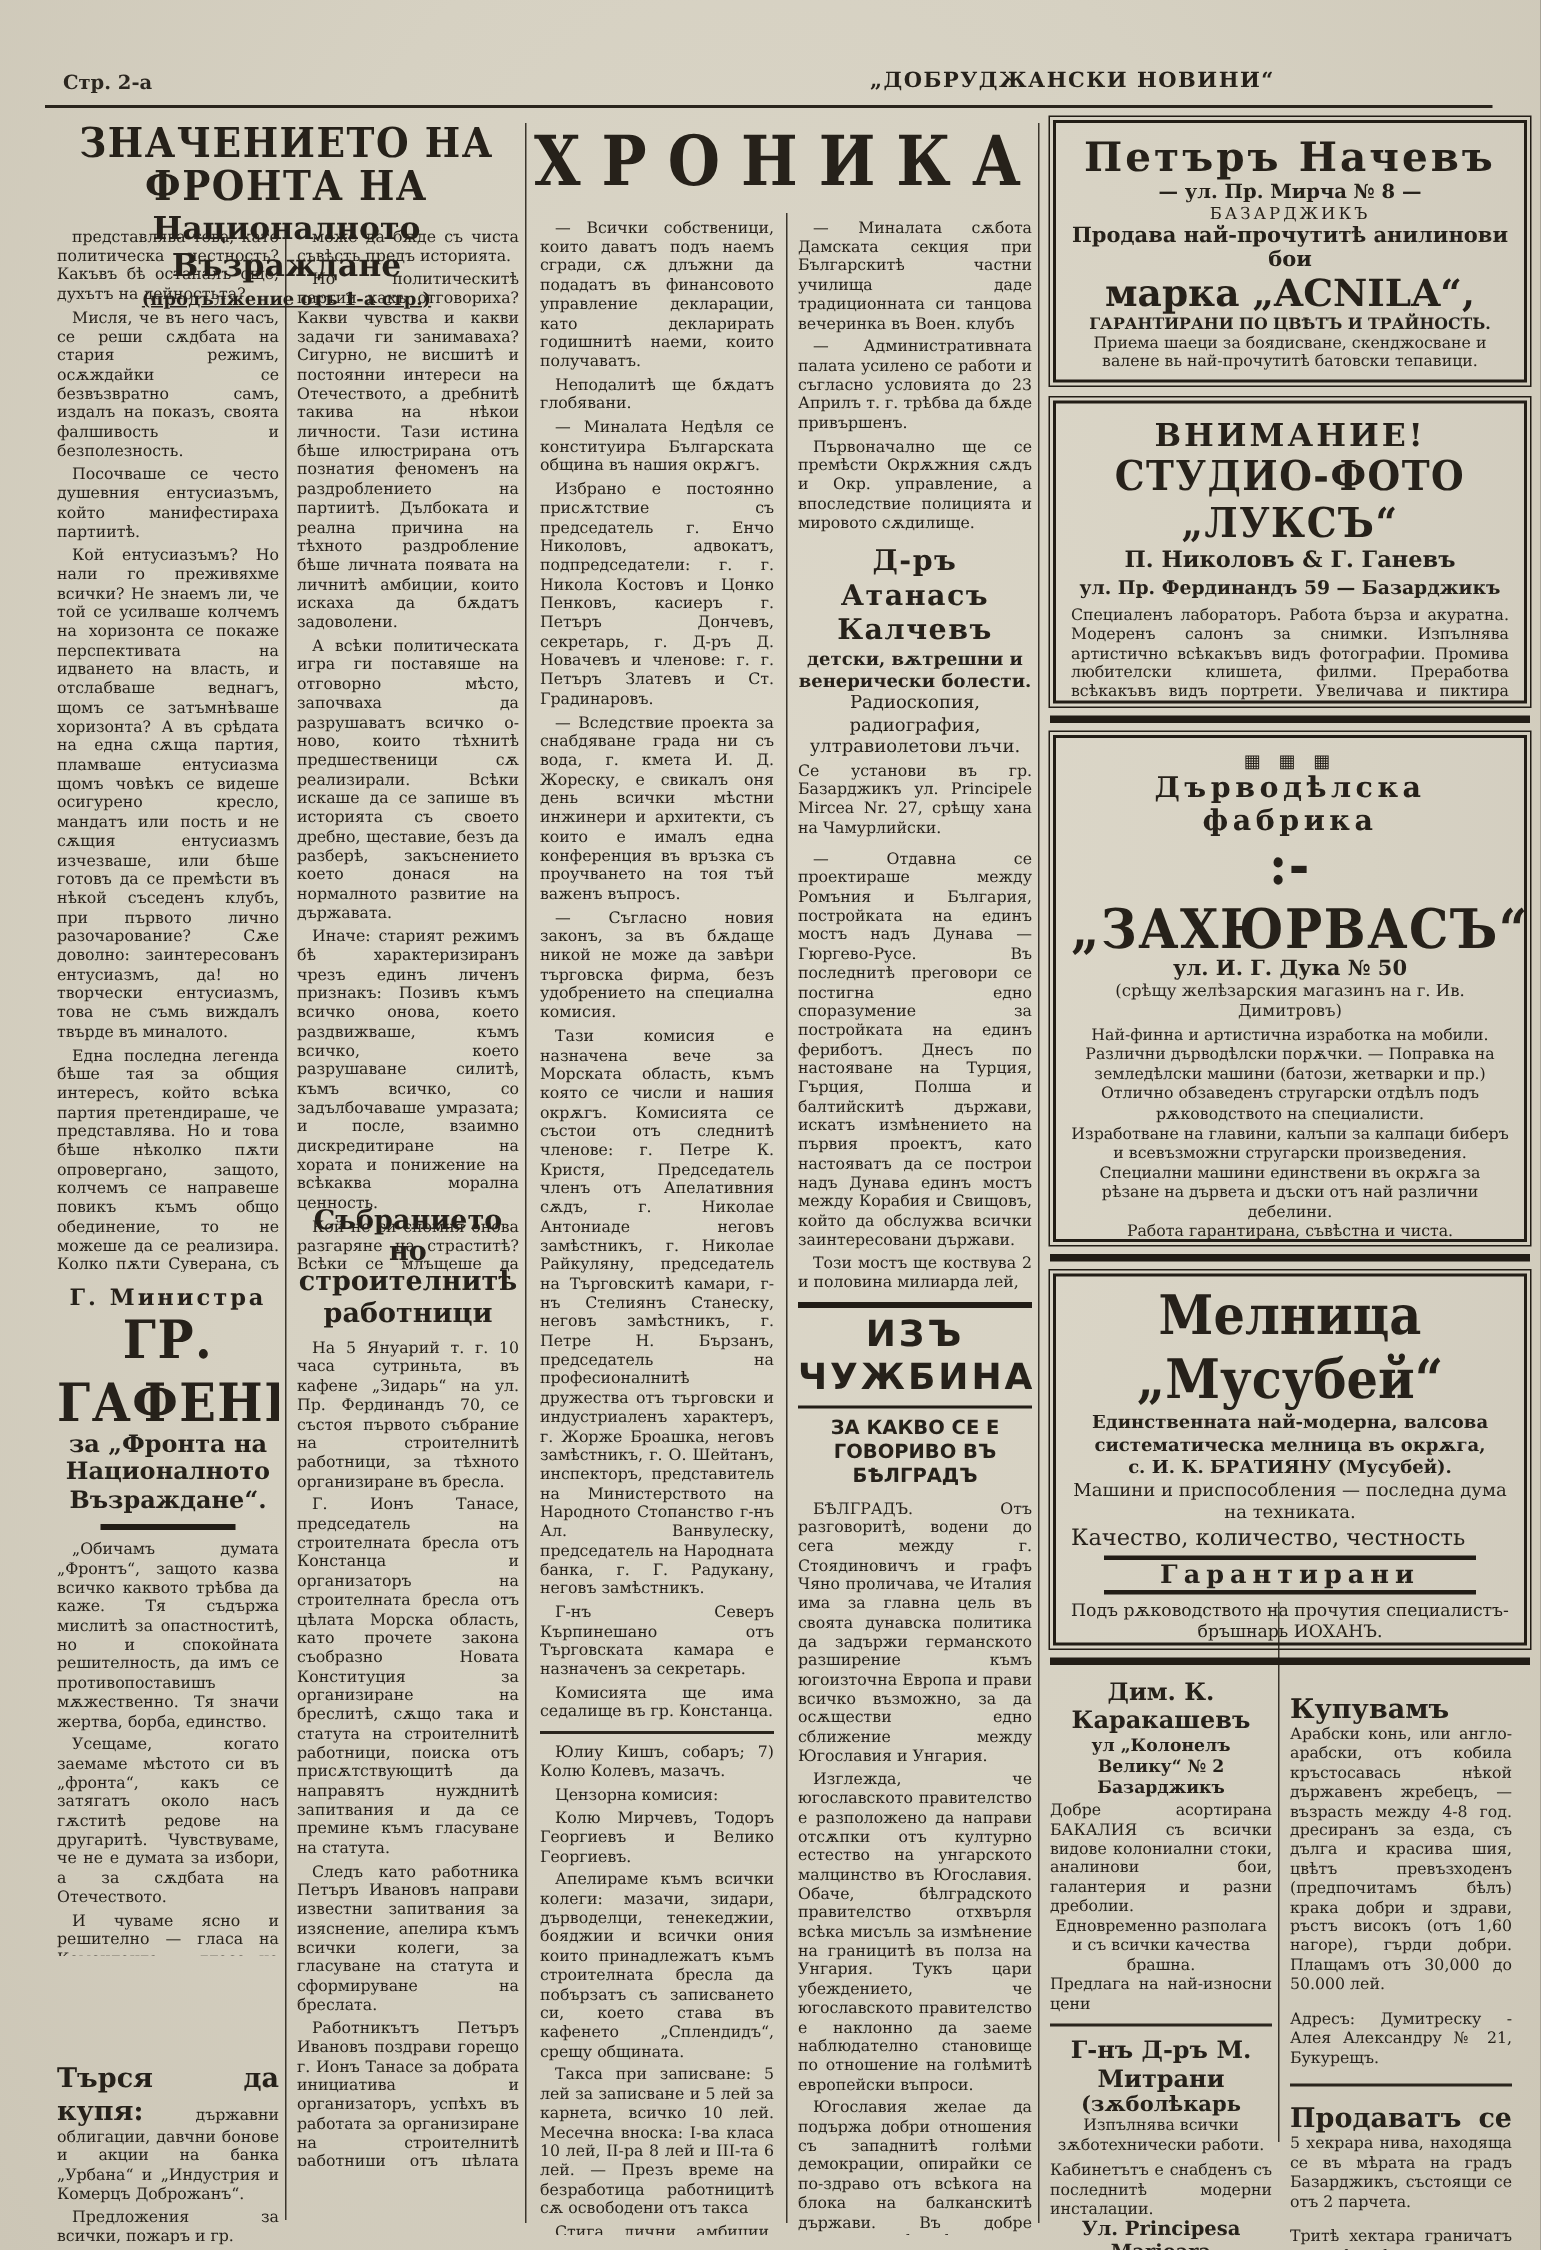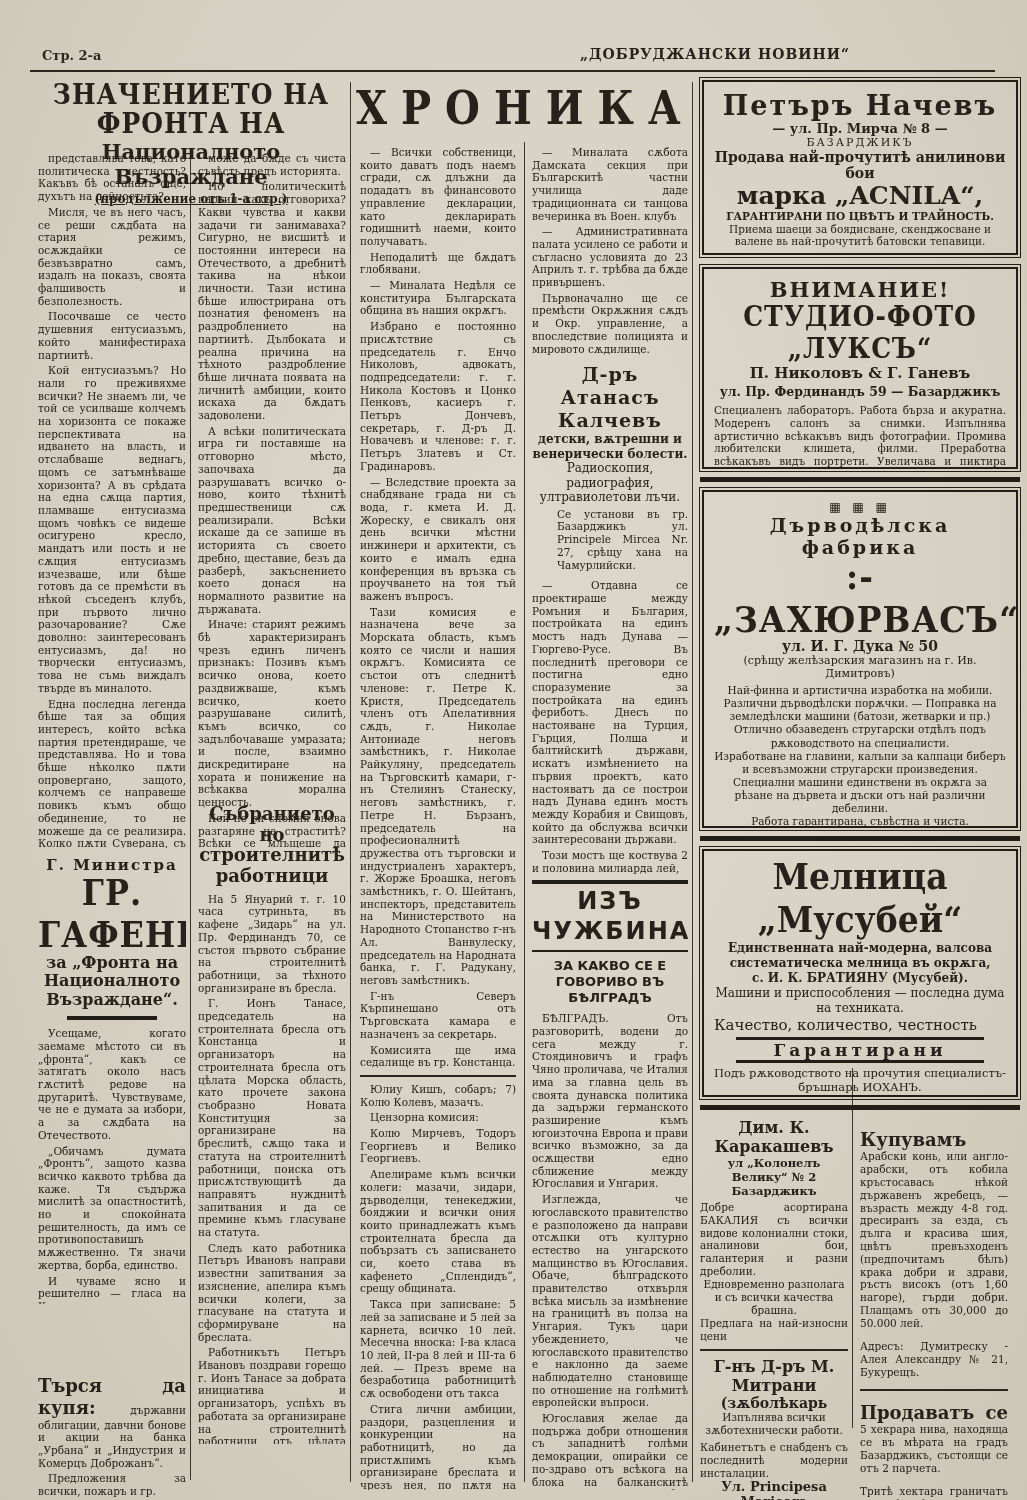--- a/index.html
+++ b/index.html
@@ -111,22 +111,22 @@
       <p>Иначе: старият режимъ бѣ характеризиранъ чрезъ единъ личенъ признакъ: Позивъ къмъ всичко онова, което раздвижваше, къмъ всичко, което разрушаване силитѣ, къмъ всичко, со задълбочаваше умразата; и после, взаимно дискредитиране на хората и понижение на всѣкаква морална ценность.</p>
       <p>Кой не си спомня онова разгаряне на страститѣ? Всѣки се млъщеше да унищожи конкурента си. Не сѫществуваше уважението къмъ бащата, несъществуваше братска обичь. Семействата се нахвърляха сѫ садизъмъ, едни противъ други. Животътъ въ село бѣ единъ истински адъ. И това се наричаше политика.</p>
     </div>
 
   <div class="abs" style="left:38px;top:856px;width:148px;height:448px;overflow:hidden;">
     <div class="kicker">Г. Министра</div>
     <div class="gaf-title">ГР. ГАФЕНКУ</div>
     <div class="gaf-sub">за „Фронта на Националното Възраждане“.</div>
     <div class="gaf-rule"></div>
     <div class="body-txt">
+        <p>„Обичамъ думата „Фронтъ“, защото казва всичко каквото трѣбва да каже. Тя съдържа мислитѣ за опастноститѣ, но и спокойната решителность, да имъ се противопоставишъ мѫжественно. Тя значи жертва, борба, единство.</p>
         <p>Усещаме, когато заемаме мѣстото си въ „фронта“, какъ се затягатъ около насъ гѫститѣ редове на другаритѣ. Чувствуваме, че не е думата за избори, а за сѫдбата на Отечеството.</p>
-        <p>„Обичамъ думата „Фронтъ“, защото казва всичко каквото трѣбва да каже. Тя съдържа мислитѣ за опастноститѣ, но и спокойната решителность, да имъ се противопоставишъ мѫжественно. Тя значи жертва, борба, единство.</p>
         <p>И чуваме ясно и решително — гласа на Коменданта — гласа на Оногово, Комуто е предопредѣлено, на тежки испитания, да бѫде една жива връзка между Ромънитѣ, заявичавайки чрезъ самата Си сѫщность и чрезъ мѫдритѣ Си заповеди, продължението и единството на народа: ГЛАСА НА КРАЛЯ“.</p>
       </div>
   </div>
 
   <div class="abs body-txt" style="left:38px;top:1331px;width:148px;height:180px;margin-top:44px;">
     <p class="noind"><span class="lead-big">Търся да купя:</span> <span>държавни облигации, давчни бонове и акции на банка „Урбана“ и „Индустрия и Комерцъ Доброжанъ“.</span></p>
     <p>Предложения за всички, пожаръ и гр.</p>
     <p class="centerb">Г. АТАНАСОВЪ</p>
     <p class="centerb" style="font-weight:normal;">Осигурително д-во „Nationala“</p>
     <p class="centerb" style="font-weight:normal;">Базарджикъ</p>
@@ -147,20 +147,21 @@
     <div class="hronika-title">ХРОНИКА</div>
   </div>
 
   <div class="abs body-txt" style="left:360px;top:146px;width:156px;height:1344px;">
     <div>
         <p class="item-dash">— Всички собственици, които даватъ подъ наемъ сгради, сѫ длъжни да подадатъ въ финансовото управление декларации, като декларирать годишнитѣ наеми, които получаватъ.</p>
         <p class="item-dash">Неподалитѣ ще бѫдатъ глобявани.</p>
         <p class="item-dash">— Миналата Недѣля се конституира Българската община въ нашия окрѫгъ.</p>
         <p class="item-dash">Избрано е постоянно присѫтствие съ председатель г. Енчо Николовъ, адвокатъ, подпредседатели: г. г. Никола Костовъ и Цонко Пенковъ, касиеръ г. Петъръ Дончевъ, секретарь, г. Д-ръ Д. Новачевъ и членове: г. г. Петъръ Златевъ и Ст. Градинаровъ.</p>
         <p class="item-dash">— Вследствие проекта за снабдяване града ни съ вода, г. кмета И. Д. Жореску, е свикалъ оня день всички мѣстни инжинери и архитекти, съ които е ималъ една конференция въ връзка съ проучването на тоя тъй важенъ въпросъ.</p>
+        <p class="item-dash">— Съгласно новия законъ, за въ бѫдаще никой не може да завѣри търговска фирма, безъ удобрението на специална комисия.</p>
         <p class="item-dash">Тази комисия е назначена вече за Морската область, къмъ която се числи и нашия окрѫгъ. Комисията се състои отъ следнитѣ членове: г. Петре К. Кристя, Председатель членъ отъ Апелативния сѫдъ, г. Николае Антониаде неговъ замѣстникъ, г. Николае Райкуляну, председатель на Търговскитѣ камари, г-нъ Стелиянъ Станеску, неговъ замѣстникъ, г. Петре Н. Бързанъ, председатель на професионалнитѣ дружества отъ търговски и индустриаленъ характеръ, г. Жорже Броашка, неговъ замѣстникъ, г. О. Шейтанъ, инспекторъ, представитель на Министерството на Народното Стопанство г-нъ Ал. Ванвулеску, председатель на Народната банка, г. Г. Радукану, неговъ замѣстникъ.</p>
         <p class="item-dash">Г-нъ Северъ Кърпинешано отъ Търговската камара е назначенъ за секретарь.</p>
         <p class="item-dash">Комисията ще има седалище въ гр. Констанца.</p>
       </div>
     <hr class="thin">
     <div>
         <p>Юлиу Кишъ, собаръ; 7) Колю Колевъ, мазачъ.</p>
         <p>Цензорна комисия:</p>
         <p>Колю Мирчевъ, Тодоръ Георгиевъ и Велико Георгиевъ.</p>
         <p>Апелираме къмъ всички колеги: мазачи, зидари, дърводелци, тенекеджии, бояджии и всички ония които принадлежатъ къмъ строителната бресла да побързатъ съ записването си, което става въ кафенето „Сплендидъ“, срещу общината.</p>
@@ -174,21 +175,21 @@
     <div>
         <p class="item-dash">— Миналата сѫбота Дамската секция при Българскитѣ частни училища даде традиционната си танцова вечеринка въ Воен. клубъ</p>
         <p class="item-dash">— Административната палата усилено се работи и съгласно условията до 23 Априлъ т. г. трѣбва да бѫде привършенъ.</p>
         <p class="item-dash">Първоначално ще се премѣсти Окрѫжния сѫдъ и Окр. управление, а впоследствие полицията и мировото сѫдилище.</p>
       </div>
 
     <div style="margin:8px 0;">
       <div class="kal-title">Д-ръ Атанасъ Калчевъ</div>
       <div class="kal-sub">детски, вѫтрешни и венерически болести.</div>
       <div class="kal-sub" style="font-weight:normal;">Радиоскопия, радиография, ултравиолетови лъчи.</div>
-      <p class="noind" style="margin-top:3px;margin-left:25px;">Се установи въ гр. Базарджикъ ул. Principele Mircea Nr. 27, срѣщу хана на Чамурлийски.</p>
+      <p class="noind" style="margin-top:3px;">Се установи въ гр. Базарджикъ ул. Principele Mircea Nr. 27, срѣщу хана на Чамурлийски.</p>
     </div>
 
     <div>
         <p class="item-dash">— Отдавна се проектираше между Ромъния и България, постройката на единъ мостъ надъ Дунава — Гюргево-Русе. Въ последнитѣ преговори се постигна едно споразумение за постройката на единъ фериботъ. Днесъ по настояване на Турция, Гърция, Полша и балтийскитѣ държави, искатъ измѣнението на първия проектъ, като настояватъ да се построи надъ Дунава единъ мостъ между Корабия и Свищовъ, който да обслужва всички заинтересовани държави.</p>
         <p class="item-dash">Този мостъ ще коствува 2 и половина милиарда лей,</p>
       </div>
 
     <div class="izc-box">
       <div class="izc-title">ИЗЪ ЧУЖБИНА</div>
     </div>

